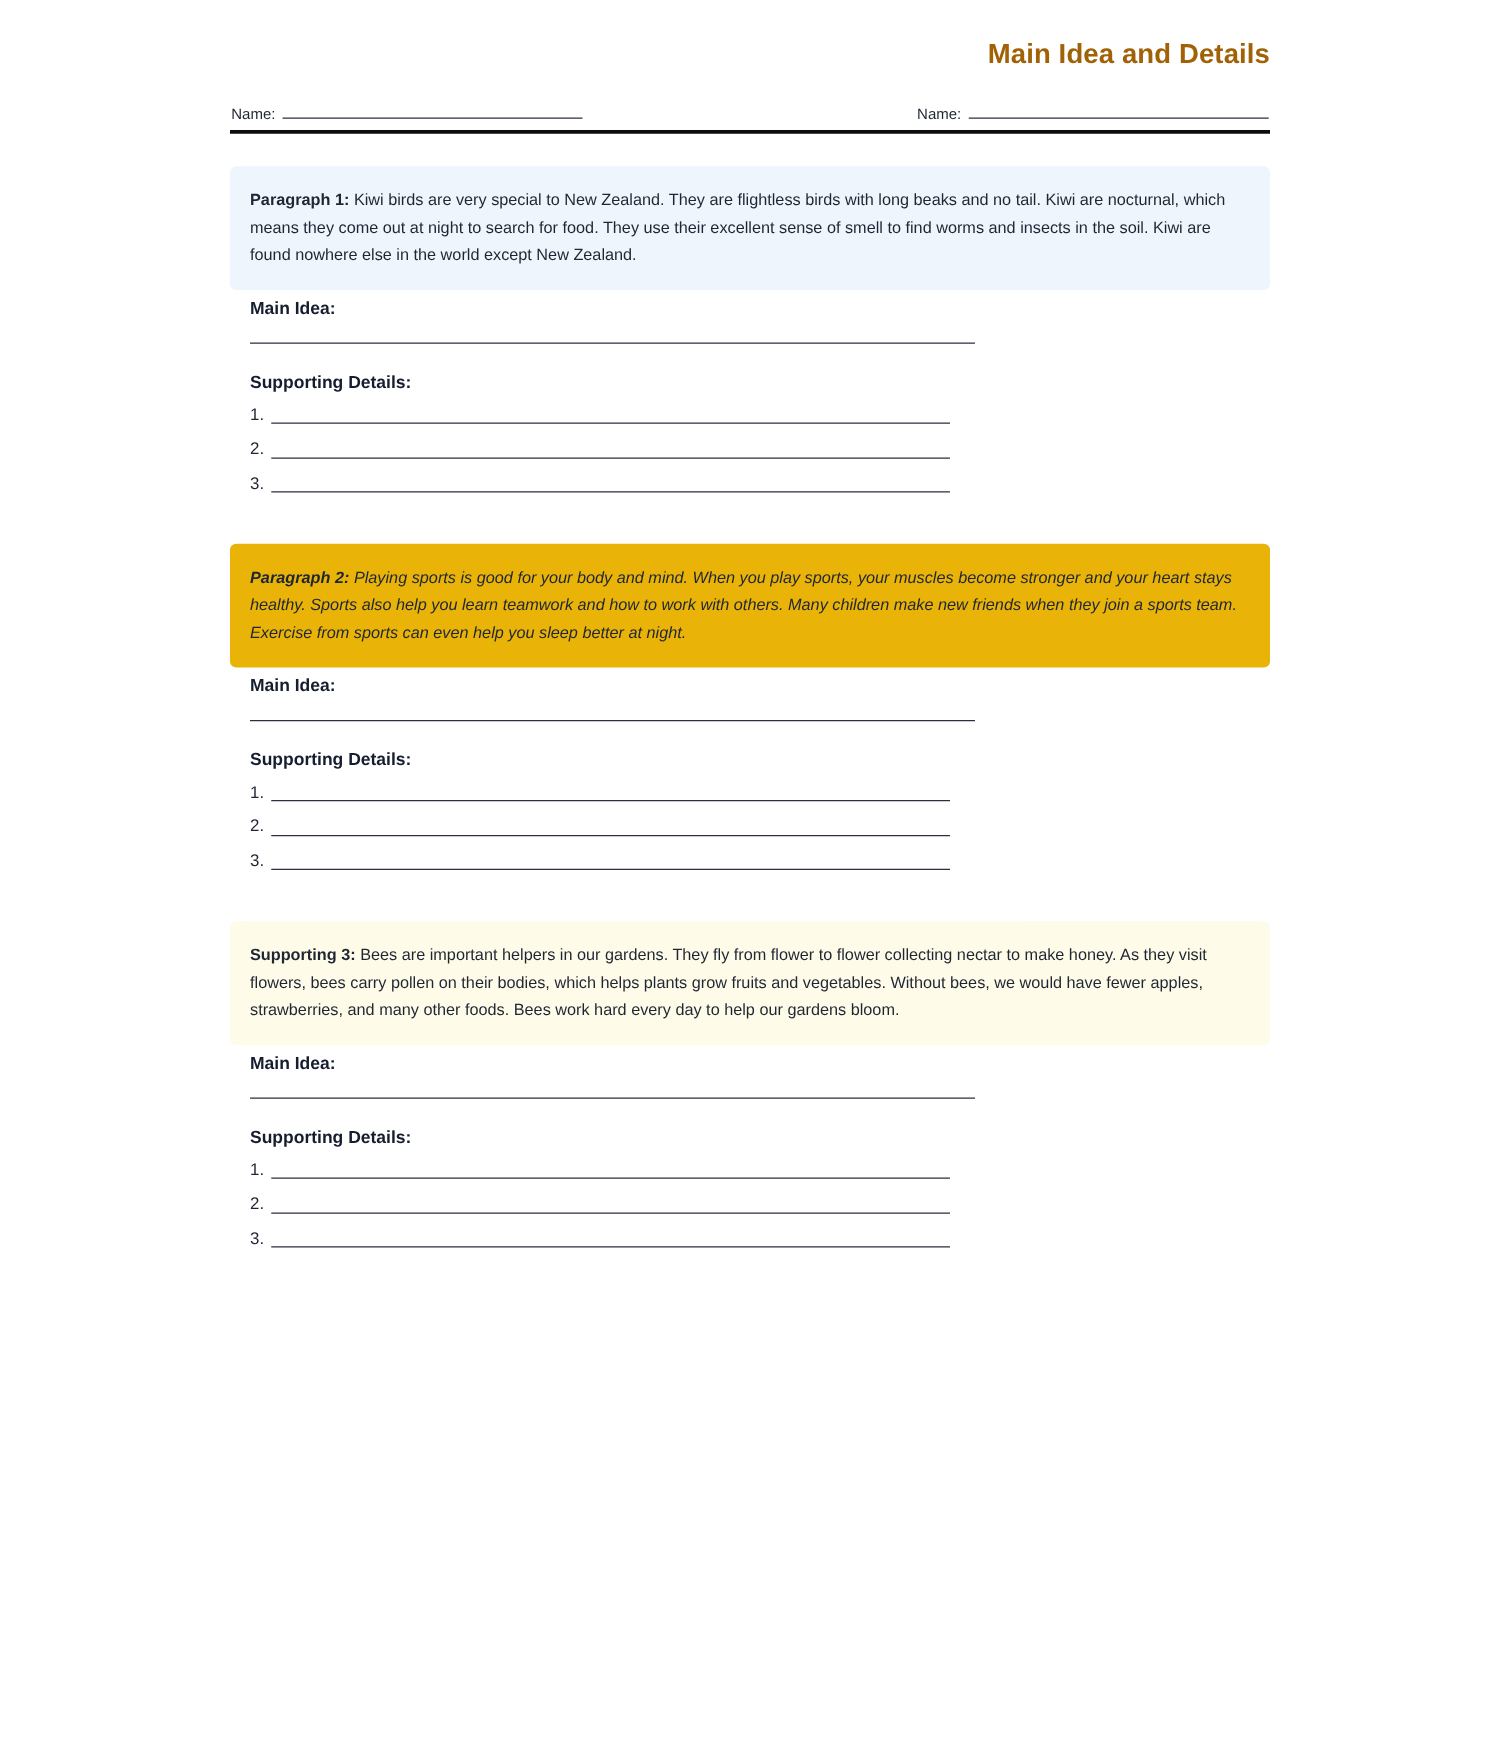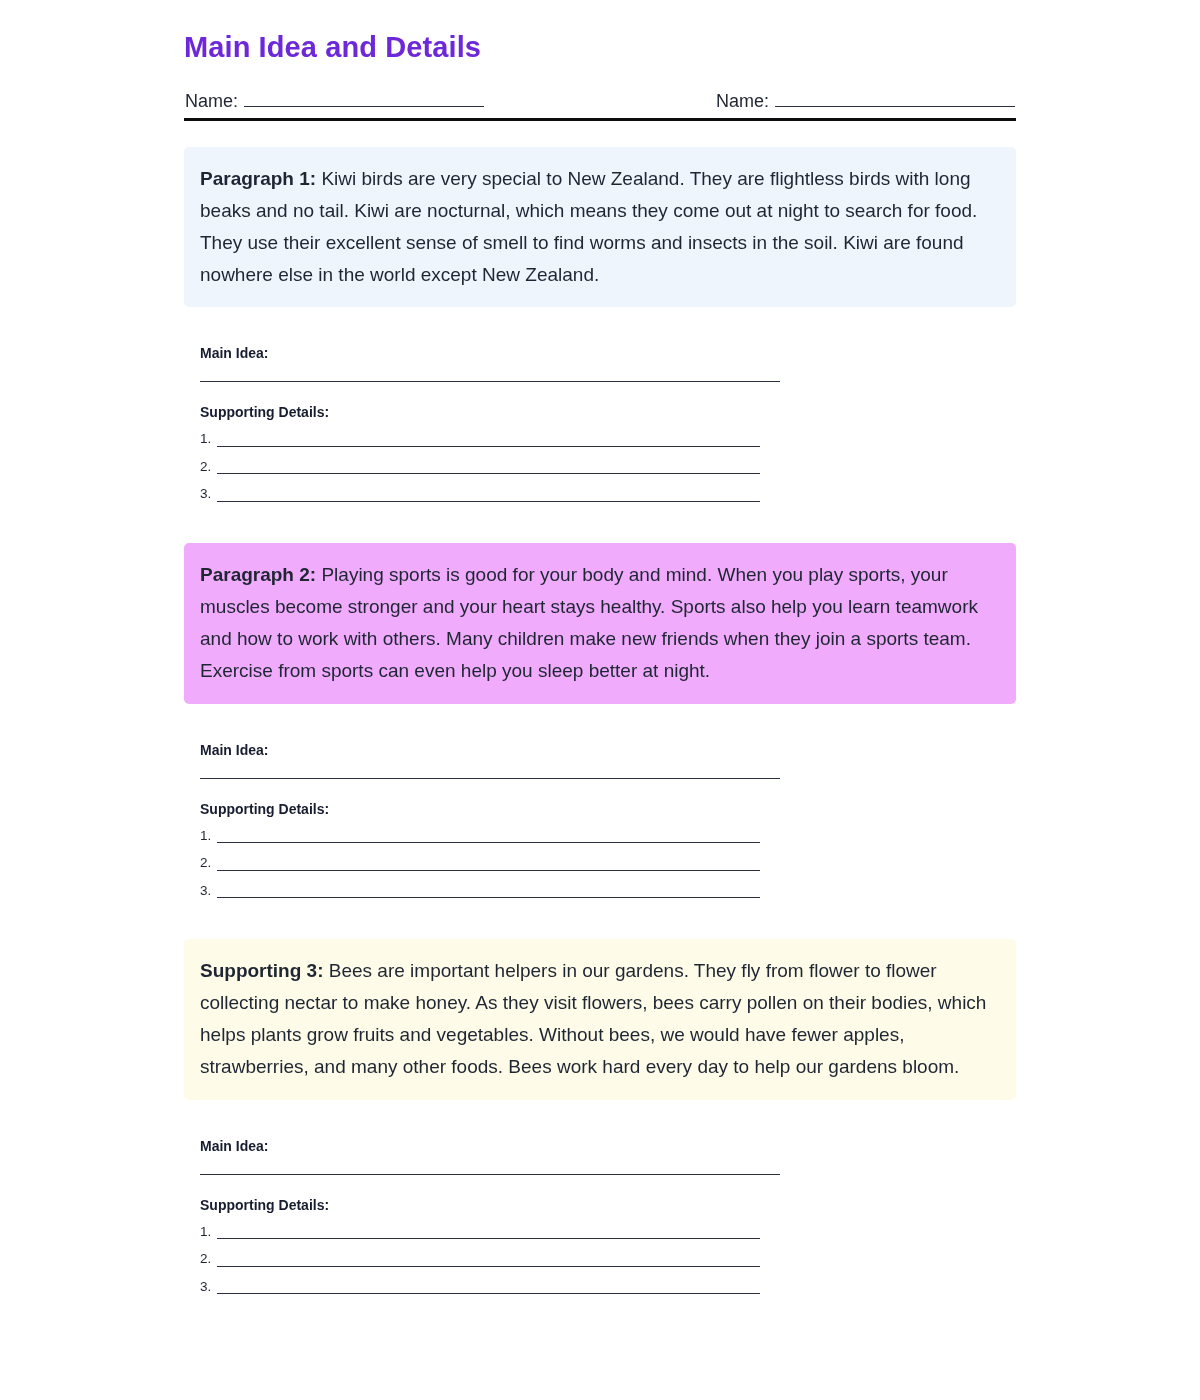--- a/index.html
+++ b/index.html
@@ -26,45 +26,45 @@
   }
 
   .sheet {
     width: 832px;
     margin: 0 auto;
     padding-top: 30px;
   }
 
   
   .worksheet-title {
-    font-size: 29px;
-    font-weight: bold;
-    color: #6d28d9;
-    text-align: left;
+    font-size: 22px;
+    font-weight: bold;
+    color: #a16207;
+    text-align: right;
     letter-spacing: 0.1px;
     margin: 0 0 26px 0;
     line-height: 1.2;
   }
 
   
   .namedate-row {
     display: flex;
     align-items: flex-end;
     justify-content: space-between;
     font-size: 13.5px;
     color: #1f2633;
     padding: 0 1px 6px 1px;
   }
   .field {
     display: flex;
     align-items: baseline;
     white-space: nowrap;
   }
   .field-label {
-    font-size: 18px;
+    font-size: 12px;
     color: #1f2633;
   }
   .field-rule {
     display: inline-block;
     margin-left: 6px;
     border-bottom: 1px solid #2a3040;
     height: 12px;
   }
   .field-name .field-rule { width: 240px; }
   .field-date .field-rule { width: 240px; }
@@ -85,24 +85,24 @@
     line-height: 1.45;
     color: #1f2633;
     margin-bottom: 32px;
   }
   .instructions b { font-weight: bold; }
 
   
   .para-box {
     border-radius: 5px;
     padding: 16px 16px 17px 16px;
-    font-size: 19px;
+    font-size: 13px;
     line-height: 1.68;
     color: #1f2633;
-    margin-bottom: 38px;
+    margin-bottom: 6px;
   }
   .para-box .para-label {
     font-weight: bold;
   }
   .para-blue   { background: #eef5fd; }
   .para-green  { background: #f0fbf4; }
   .para-yellow { background: #fefce8; }
 
   
   .answer-area {
@@ -184,21 +184,21 @@
       <div class="detail-line">
         <span class="detail-num">2.</span>
         <span class="detail-rule"></span>
       </div>
       <div class="detail-line">
         <span class="detail-num">3.</span>
         <span class="detail-rule"></span>
       </div>
     </div>
 
-    <div class="para-box para-green" style="background: #f0abfc;">
+    <div class="para-box para-green" style="background: #eab308; font-style: italic;">
       <span class="para-label">Paragraph 2:</span>
       <span>Playing sports is good for your body and mind. When you play sports, your muscles become stronger and your heart stays healthy. Sports also help you learn teamwork and how to work with others. Many children make new friends when they join a sports team. Exercise from sports can even help you sleep better at night.</span>
     </div>
     <div class="answer-area">
       <div class="answer-heading">Main Idea:</div>
       <div class="main-idea-rule"></div>
       <div class="details-heading">Supporting Details:</div>
       <div class="detail-line">
         <span class="detail-num">1.</span>
         <span class="detail-rule"></span>

